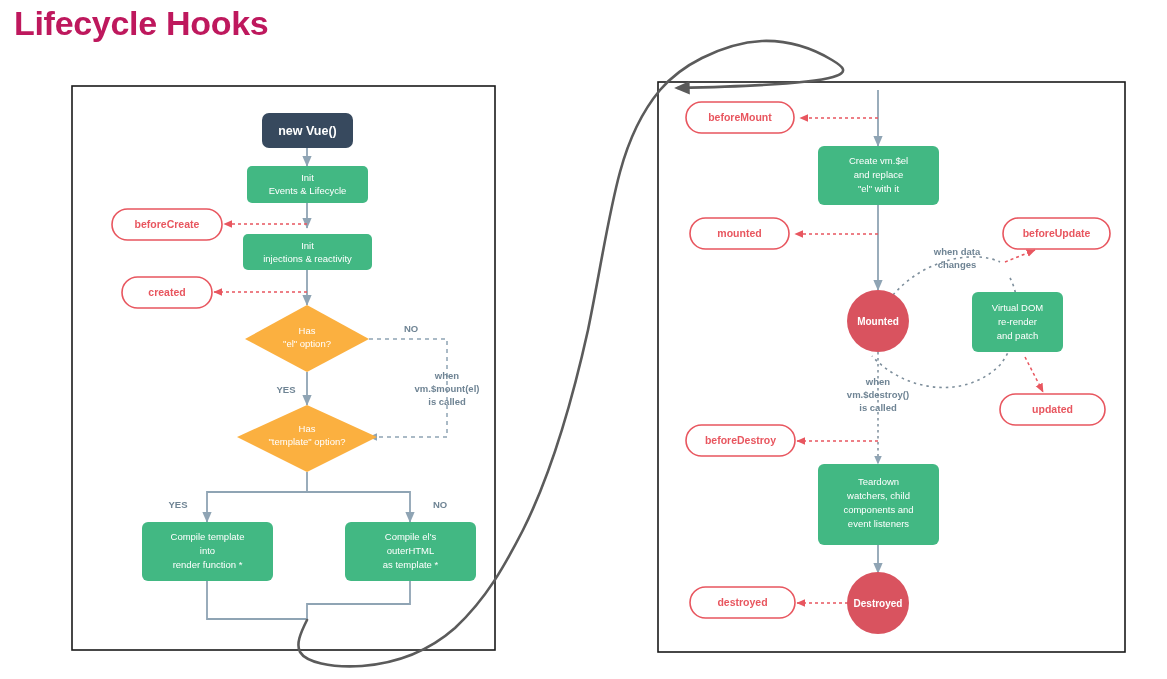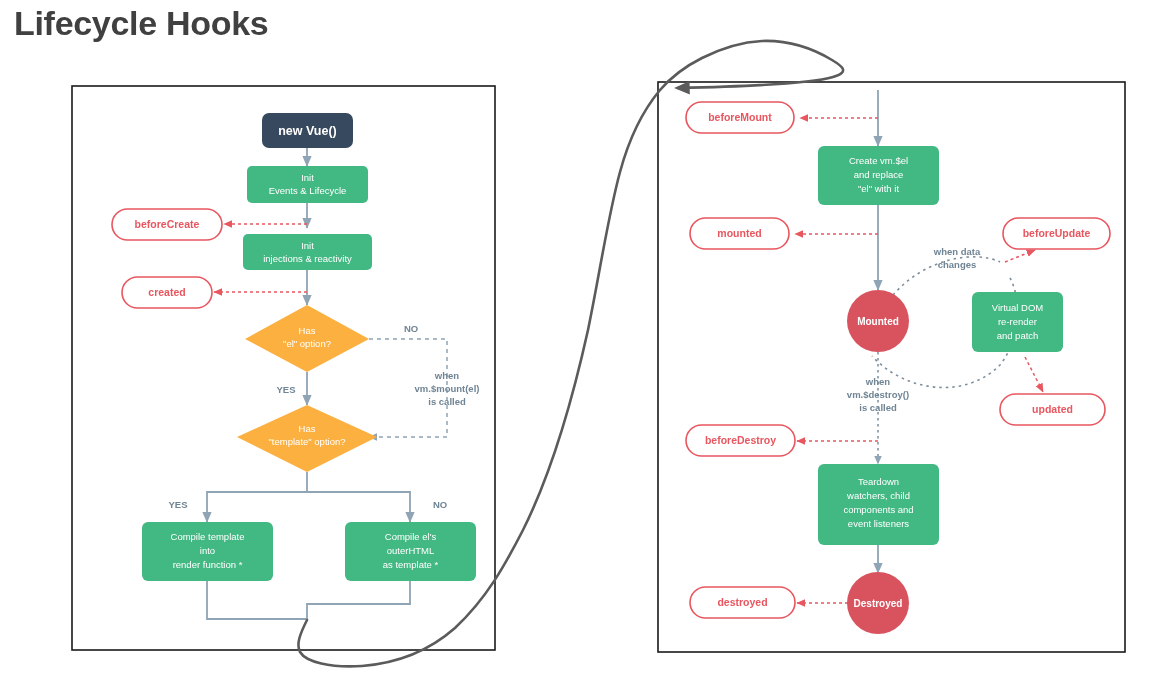--- a/index.html
+++ b/index.html
@@ -1,21 +1,21 @@
 <!DOCTYPE html>
 <html><head>
 <meta charset="utf-8">
 <style>
   html,body{margin:0;padding:0;background:#ffffff;}
   body{width:1167px;height:679px;overflow:hidden;
        font-family:"Liberation Sans","DejaVu Sans",sans-serif;}
   #stage{position:relative;width:1167px;height:679px;}
   #page-title{
     position:absolute;left:14px;top:4px;
-    font-size:34px;font-weight:bold;color:#404040;
+    font-size:34px;font-weight:bold;color:#be185d;
     letter-spacing:-0.3px;white-space:nowrap;
   }
   svg#diagram{position:absolute;left:0;top:0;width:1167px;height:679px;}
   .panel{fill:#ffffff;stroke:#1a1a1a;stroke-width:1.6;}
   .nodeNavy{fill:#37495e;}
   .nodeGreen{fill:#42b883;}
   .nodeOrange{fill:#fbb040;}
   .nodeRedCircle{fill:#d9535f;}
   .hookPill{fill:#ffffff;stroke:#e8565f;stroke-width:1.6;}
   .tWhite{fill:#ffffff;font-size:10px;font-weight:bold;

